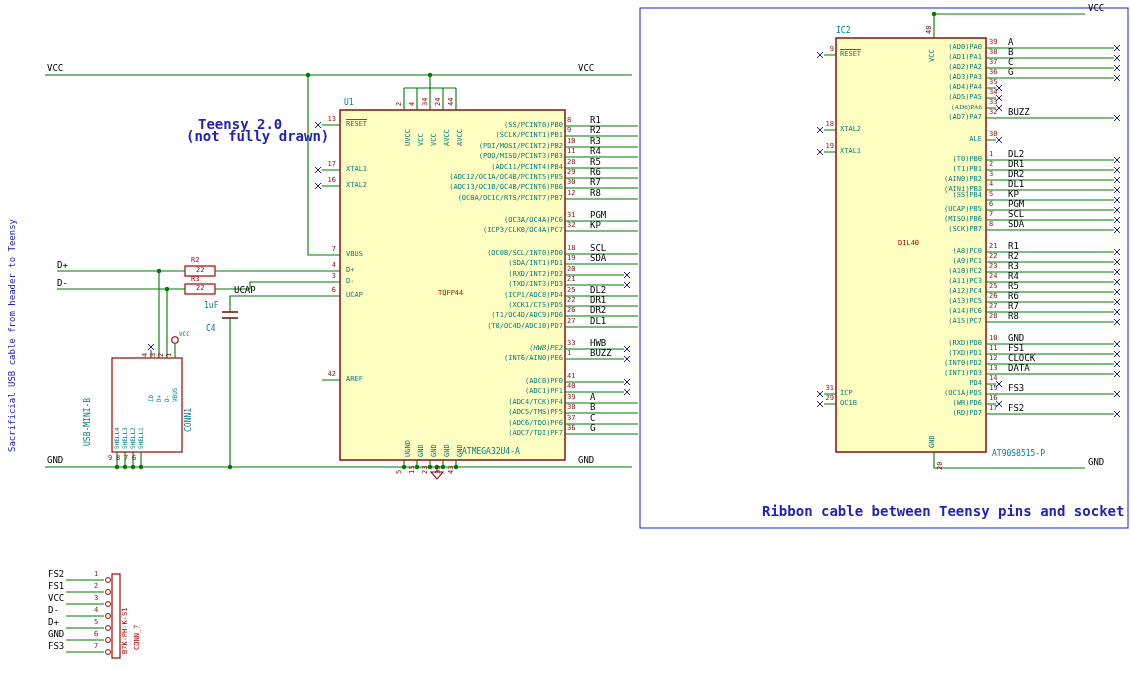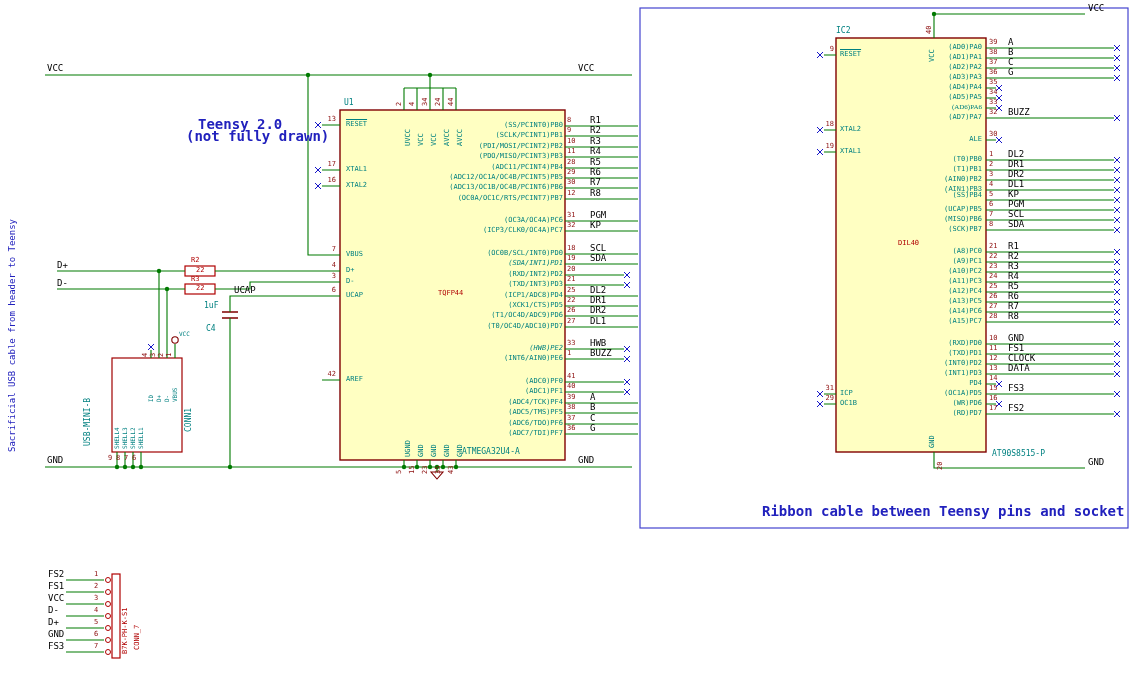--- a/index.html
+++ b/index.html
@@ -152,21 +152,21 @@
     <span class="t pnum" style="left: 567px; top: 212px;">31</span>
     <span class="t pname ra" style="left: 415px; top: 217px; width: 148px;">(OC3A/OC4A)PC6</span>
     <span class="t net" style="left: 590px; top: 211px;">PGM</span>
     <span class="t pnum" style="left: 567px; top: 222px;">32</span>
     <span class="t pname ra" style="left: 415px; top: 227px; width: 148px;">(ICP3/CLK0/OC4A)PC7</span>
     <span class="t net" style="left: 590px; top: 221px;">KP</span>
     <span class="t pnum" style="left: 567px; top: 245px;">18</span>
     <span class="t pname ra" style="left: 415px; top: 250px; width: 148px;">(OC0B/SCL/INT0)PD0</span>
     <span class="t net" style="left: 590px; top: 244px;">SCL</span>
     <span class="t pnum" style="left: 567px; top: 255px;">19</span>
-    <span class="t pname ra" style="left: 415px; top: 260px; width: 148px; font-style: italic;">(SDA/INT1)PD1</span>
+    <span class="t pname ra" style="left: 415px; top: 260px; width: 148px;">(SDA/INT1)PD1</span>
     <span class="t net" style="left: 590px; top: 254px;">SDA</span>
     <span class="t pnum" style="left: 567px; top: 266px;">20</span>
     <span class="t pname ra" style="left: 415px; top: 271px; width: 148px;">(RXD/INT2)PD2</span>
     <span class="t pnum" style="left: 567px; top: 276px;">21</span>
     <span class="t pname ra" style="left: 415px; top: 281px; width: 148px;">(TXD/INT3)PD3</span>
     <span class="t pnum" style="left: 567px; top: 287px;">25</span>
     <span class="t pname ra" style="left: 415px; top: 292px; width: 148px;">(ICP1/ADC8)PD4</span>
     <span class="t net" style="left: 590px; top: 286px;">DL2</span>
     <span class="t pnum" style="left: 567px; top: 297px;">22</span>
     <span class="t pname ra" style="left: 415px; top: 302px; width: 148px;">(XCK1/CTS)PD5</span>

